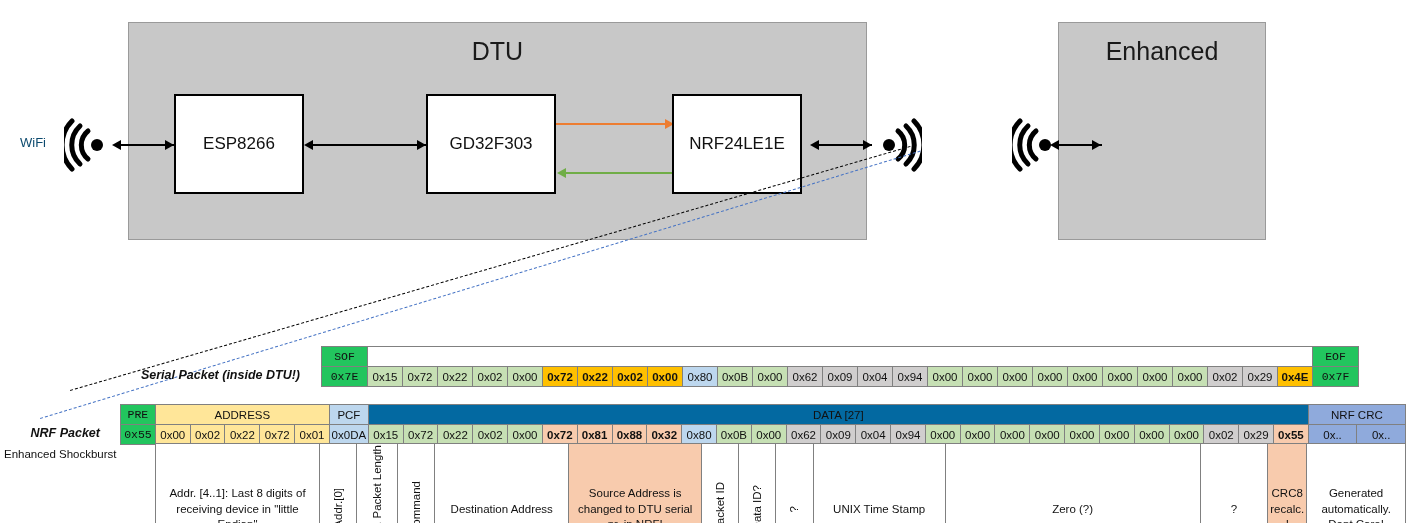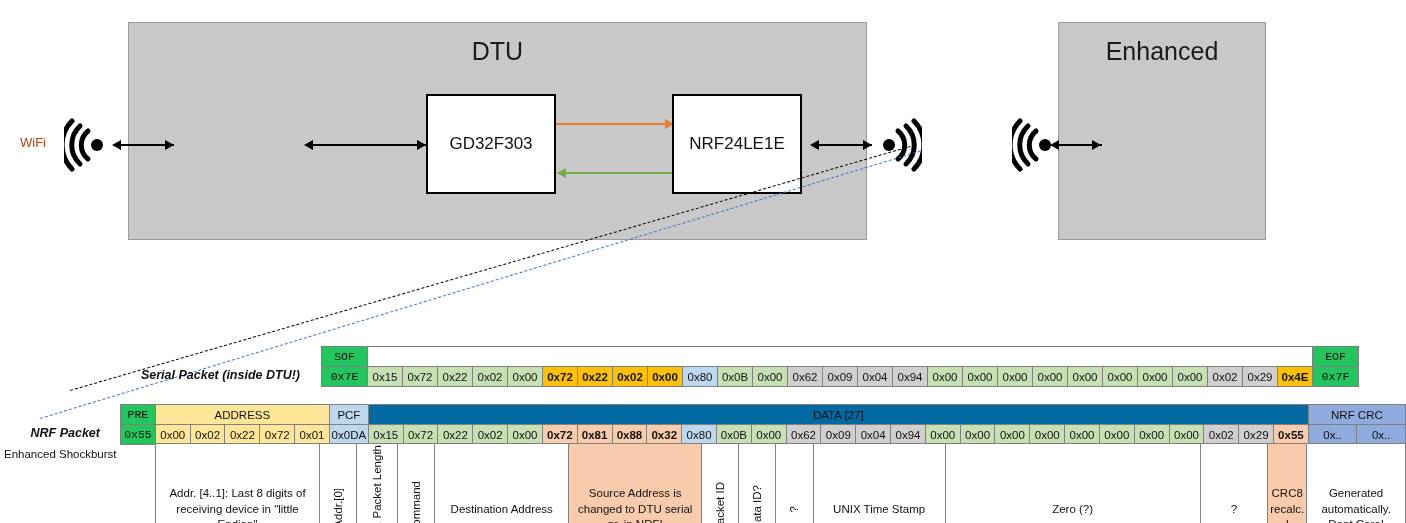--- a/index.html
+++ b/index.html
@@ -32,21 +32,21 @@
     background:#ffffff;
     border:2px solid #000000;
     box-sizing:border-box;
     display:flex;align-items:center;justify-content:center;
     font-size:17px;
     color:#111;
   }
   .wifi-label{
     position:absolute;
     font-size:13px;
-    color:#c2410c;
+    color:#0c4a6e;
   }
   .antenna{position:absolute;}
 
   
   .arrow-line{position:absolute;height:0;border-top:2px solid #000;}
   .arrow-line.orange{border-top:2px solid #ED7D31;}
   .arrow-line.green{border-top:2px solid #70AD47;}
   .ah{position:absolute;width:0;height:0;}
   .ah-r{border-top:5px solid transparent;border-bottom:5px solid transparent;border-left:9px solid #000;}
   .ah-l{border-top:5px solid transparent;border-bottom:5px solid transparent;border-right:9px solid #000;}
@@ -148,20 +148,23 @@
     <circle cx="33" cy="28" r="6" fill="#000"></circle>
     <path d="M24 14 A18 18 0 0 0 24 42" stroke="#000" stroke-width="5" fill="none" stroke-linecap="round"></path>
     <path d="M16 9 A26 26 0 0 0 16 47" stroke="#000" stroke-width="5" fill="none" stroke-linecap="round"></path>
     <path d="M8 4 A34 34 0 0 0 8 52" stroke="#000" stroke-width="5" fill="none" stroke-linecap="round"></path>
   </svg>
 
   <div class="arrow-line" style="left:114px;top:144px;width:60px;"></div>
   <div class="ah ah-l" style="left:112px;top:140px;"></div>
   <div class="ah ah-r" style="left:165px;top:140px;"></div>
 
+  <div class="chip" style="left:174px;top:94px;width:130px;height:100px;">
+    <span>ESP8266</span>
+  </div>
 
   <div class="arrow-line" style="left:306px;top:144px;width:120px;"></div>
   <div class="ah ah-l" style="left:304px;top:140px;"></div>
   <div class="ah ah-r" style="left:417px;top:140px;"></div>
 
   <div class="chip" style="left:426px;top:94px;width:130px;height:100px;">
     <span>GD32F303</span>
   </div>
 
   <div class="arrow-line orange" style="left:556px;top:123px;width:112px;"></div>

